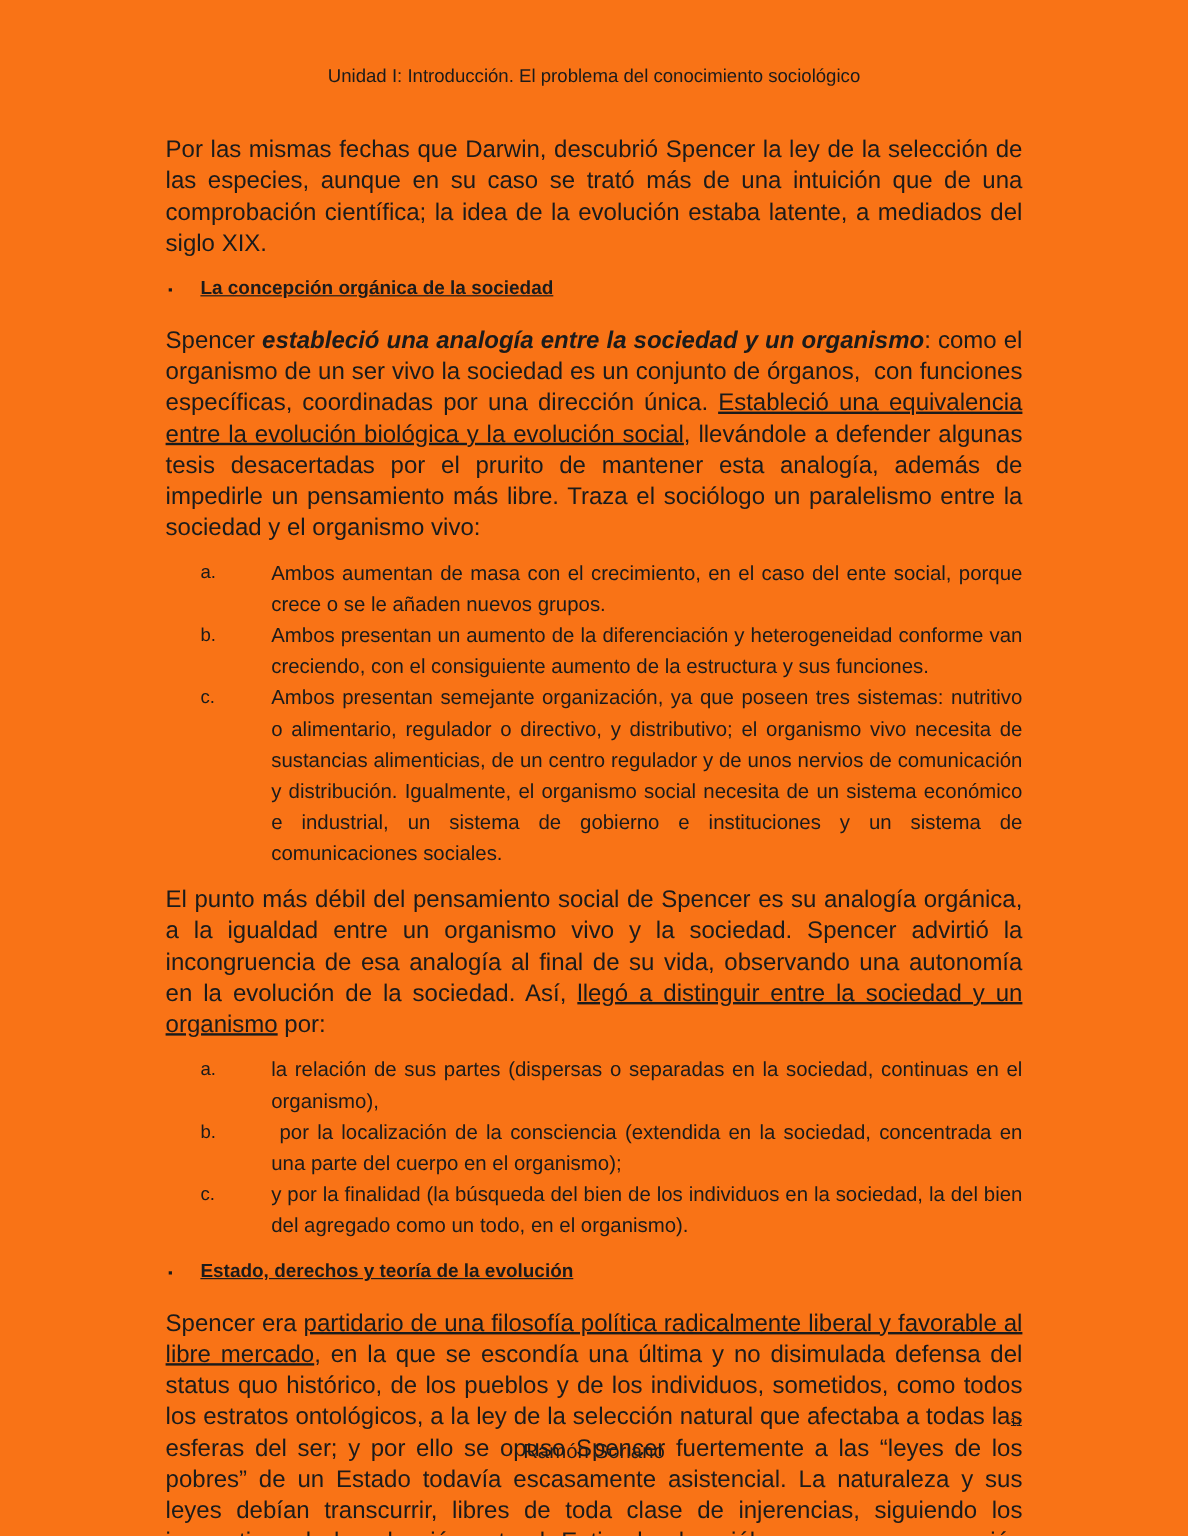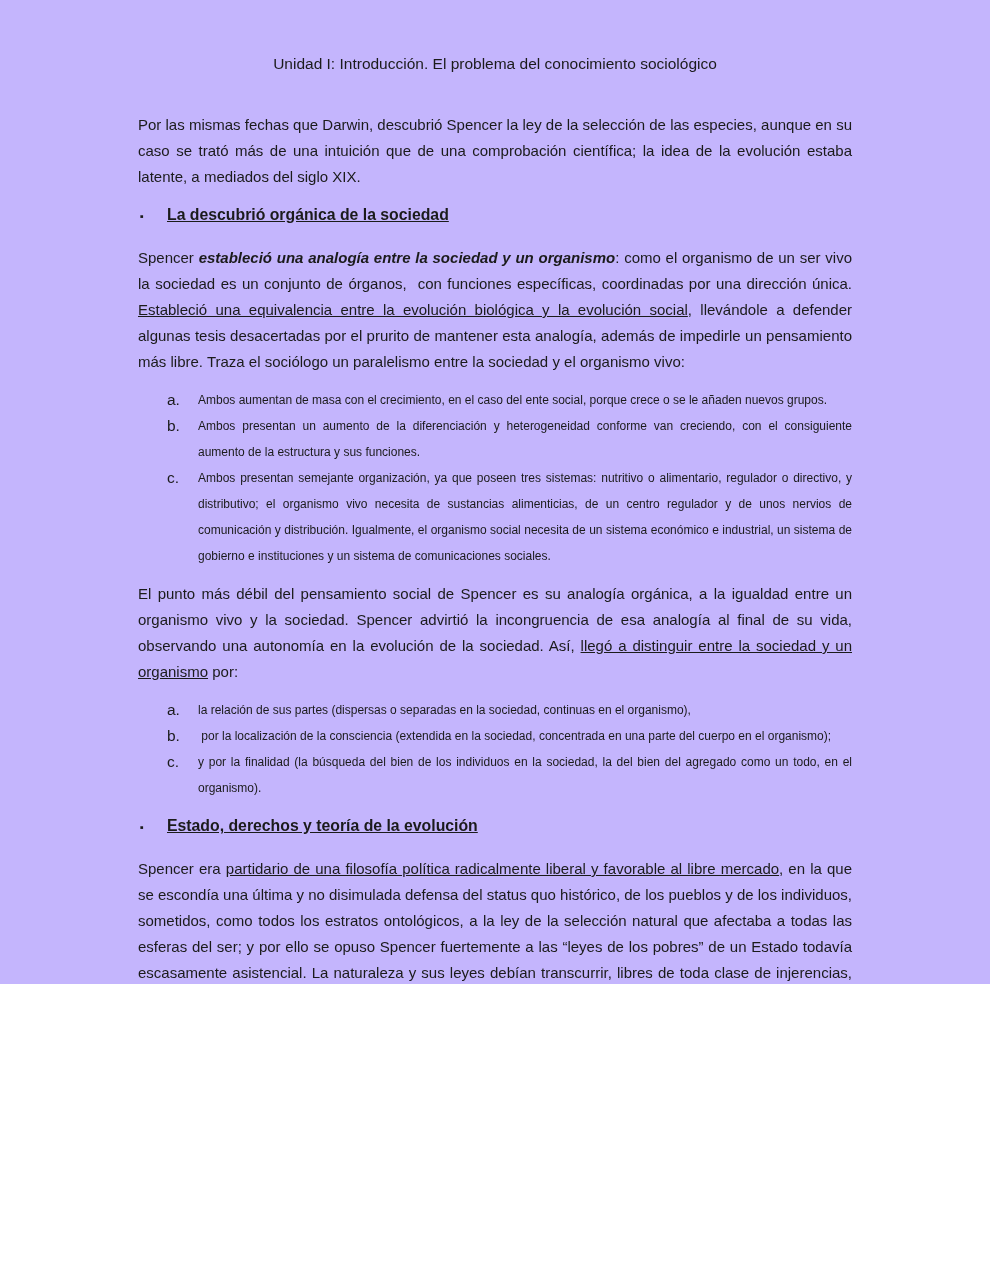--- a/index.html
+++ b/index.html
@@ -4,39 +4,39 @@
 <style>
   html, body { margin: 0; padding: 0; }
   body {
     width: 990px;
     background: #ffffff;
     font-family: "Liberation Sans", sans-serif;
   }
   .page {
     position: relative;
     width: 990px;
-    height: 984px;
-    background: #c4b5fd;
+    height: 1280px;
+    background: #f97316;
     color: #1b1b1b;
     overflow: hidden;
   }
   .content {
     position: absolute;
     left: 138px;
     top: 54px;
     width: 714px;
   }
   .doc-title {
     text-align: center;
     font-size: 15.5px;
     line-height: 20px;
     margin: 0 0 38px 0;
   }
   p.body-par {
-    font-size: 15px;
+    font-size: 20px;
     line-height: 26px;
     text-align: justify;
     margin: 0 0 12px 0;
   }
   .heading-row {
     display: flex;
     align-items: baseline;
     margin: 0 0 16px 0;
     line-height: 26px;
   }
@@ -59,23 +59,24 @@
     display: flex;
     align-items: flex-start;
   }
   .doc-list .marker {
     flex: 0 0 31px;
     font-size: 15.5px;
     line-height: 26px;
   }
   .doc-list .li-text {
     flex: 1;
-    font-size: 12px;
+    font-size: 17px;
     line-height: 26px;
     text-align: justify;
+    margin-left: 28px;
   }
   .b { font-weight: bold; font-style: italic; }
   .u { text-decoration: underline; }
   .i { }
   .page-number {
     position: absolute;
     top: 1176px;
     left: 138px;
     width: 714px;
     text-align: right;
@@ -97,21 +98,21 @@
 
 <div class="page">
   <div class="content">
 
     <div class="doc-title">Unidad I: Introducción. El problema del conocimiento sociológico</div>
 
     <p class="body-par"><span>Por las mismas fechas que Darwin, descubrió Spencer la ley de la selección de las especies, aunque en su caso se trató más de una intuición que de una comprobación científica; la idea de la evolución estaba latente, a mediados del siglo XIX.</span></p>
 
     <div class="heading-row">
       <span class="bullet">▪</span>
-      <span class="heading-text">La descubrió orgánica de la sociedad</span>
+      <span class="heading-text">La concepción orgánica de la sociedad</span>
     </div>
 
     <p class="body-par"><span>Spencer </span><span class="b">estableció una analogía entre la sociedad y un organismo</span><span>: como el organismo de un ser vivo la sociedad es un conjunto de órganos,&nbsp; con funciones específicas, coordinadas por una dirección única. </span><span class="u">Estableció una equivalencia entre la evolución biológica y la evolución social</span><span>, llevándole a defender algunas tesis desacertadas por el prurito de mantener esta analogía, además de impedirle un pensamiento más libre. Traza el sociólogo un paralelismo entre la sociedad y el organismo vivo:</span></p>
 
     <div class="doc-list">
       <div class="li">
         <span class="marker">a.</span>
         <div class="li-text">Ambos aumentan de masa con el crecimiento, en el caso del ente social, porque crece o se le añaden nuevos grupos.</div>
       </div>
       <div class="li">

